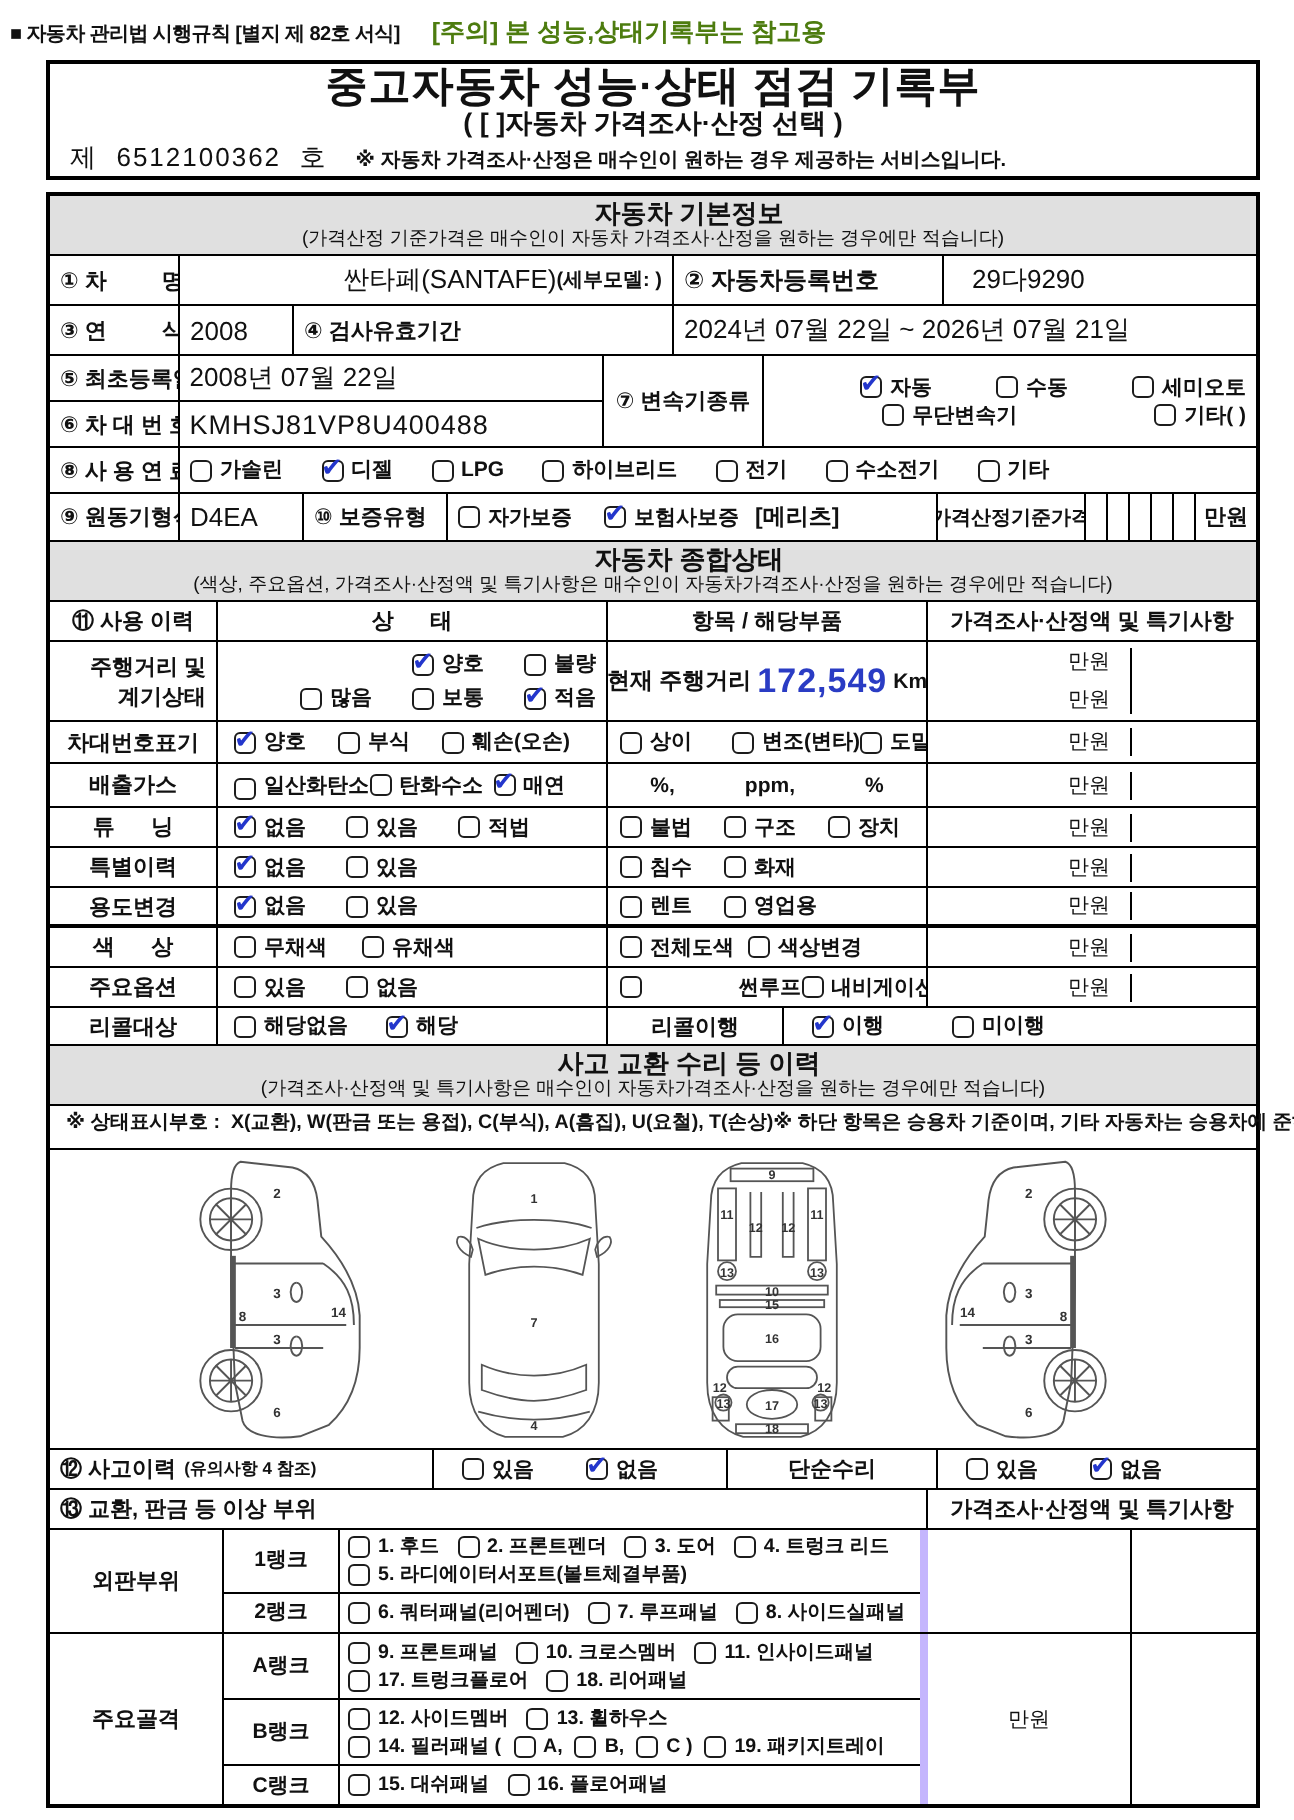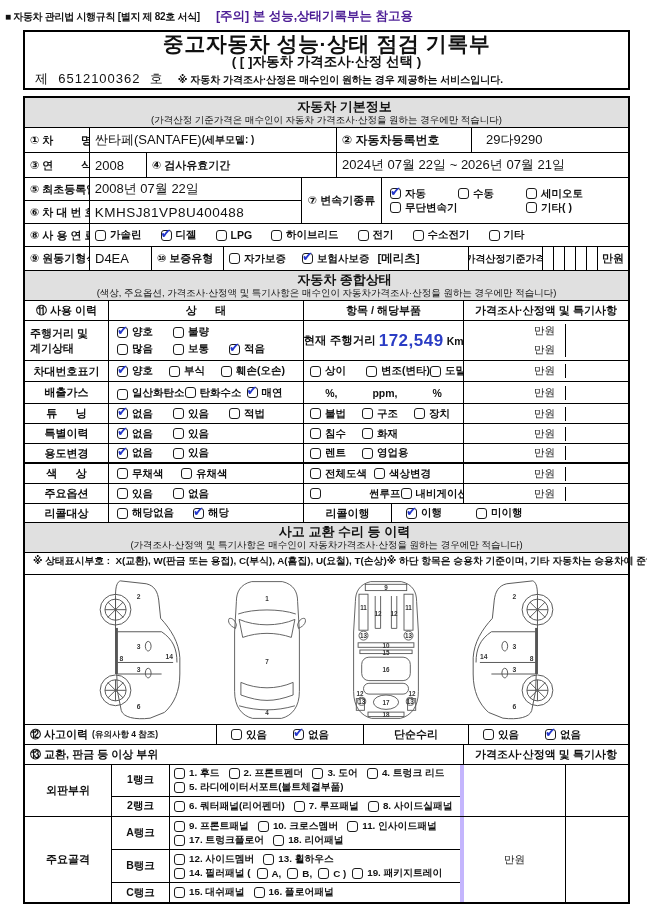--- a/index.html
+++ b/index.html
@@ -1,42 +1,42 @@
 <!DOCTYPE html>
 <html><head>
 <meta charset="utf-8">
 <style>
   * { margin:0; padding:0; box-sizing:border-box; }
   body { background:#fff; }
   .page { position:relative; width:647px; height:910px; background:#fff; overflow:hidden;
           font-family:"Liberation Sans","DejaVu Sans",sans-serif; color:#111; }
   .topline { position:absolute; top:8px; left:5px; width:607px; display:flex; gap:16px; align-items:baseline; }
   .reg-note { font-size:10px; font-weight:bold; letter-spacing:-0.3px; }
-  .warn { font-size:12.5px; font-weight:bold; color:#4c1d95; }
+  .warn { font-size:12.5px; font-weight:bold; color:#4d7c0f; }
 
   .titlebox { position:absolute; top:30px; left:23px; width:607px; height:60px; border:2.5px solid #000; text-align:center; padding-top:1px; }
   .t-main { font-size:21px; font-weight:bold; letter-spacing:0.5px; line-height:1.05; }
   .t-sub  { font-size:13.5px; font-weight:bold; line-height:1.05; }
   .t-line3 { display:flex; align-items:baseline; gap:14px; padding:1px 10px 0 10px; }
   .t-doc  { font-size:13px; letter-spacing:1px; white-space:pre; }
   .t-note { font-size:10px; font-weight:bold; }
 
   .form { position:absolute; top:96px; left:23px; width:607px; border:2px solid #000; background:#fff; }
   .band { background:#e0e0e0; border-bottom:1px solid #000; text-align:center; padding:1px 0; }
   .band-t { font-size:13px; font-weight:bold; line-height:1.2;margin-left:36px; }
   .band-s { font-size:9.5px; line-height:1.15; }
 
   .fr { display:flex; border-bottom:1px solid #000; align-items:stretch; }
   .fc { border-right:1px solid #000; display:flex; align-items:center; padding:1px 5px; overflow:hidden; white-space:nowrap; }
   .fc:last-child { border-right:none; }
   .ctr { justify-content:center; text-align:center; }
   .lbl { font-weight:bold; font-size:11px; white-space:pre; }
   .lbl-sm { font-weight:bold; font-size:10px; }
   .val { font-size:13px; }
-  .col { flex-direction:column; justify-content:center; align-items:flex-start; }
+  .col { flex-direction:column; justify-content:center; align-items:flex-end; }
 
   .h30{height:30px}.h25{height:25px}.h24{height:24px}.h23{height:23px}.h22{height:22px}
   .h21{height:21px}.h20{height:20px}.h19{height:19px}.h40{height:40px}.h46{height:46px}
 
   .cbi { display:inline-flex; align-items:center; font-size:10.5px; font-weight:bold; white-space:nowrap; }
   .cb  { width:11px; height:11px; border:1.5px solid #1c1c1c; border-radius:3px; margin-right:4px; position:relative; flex:none; background:#fff; }
   .cb.on::after { content:"✔"; position:absolute; left:-1px; top:-5px; font-size:13px; color:#2336cc; }
   .cbg { display:flex; align-items:center; }
 
   .stack { display:flex; flex-direction:column; }
@@ -100,21 +100,21 @@
 
     <div class="band h30">
       <div class="band-t">자동차 기본정보</div>
       <div class="band-s">(가격산정 기준가격은 매수인이 자동차 가격조사·산정을 원하는 경우에만 적습니다)</div>
     </div>
 
     <div class="fr h25">
       <div class="fc" style="width:65px">
           <span class="lbl">① 차         명</span>
         </div>
-      <div class="fc" style="width:247px; justify-content:flex-start;">
+      <div class="fc" style="width:247px; justify-content:flex-end;">
         <span class="val">싼타페(SANTAFE)</span>
         <span class="lbl-sm">(세부모델:  )</span>
       </div>
       <div class="fc" style="width:135px">
           <span class="lbl" style="font-size:12px">② 자동차등록번호</span>
         </div>
       <div class="fc" style="width:156px; padding-left:14px;">
           <span class="val">29다9290</span>
         </div>
     </div>

